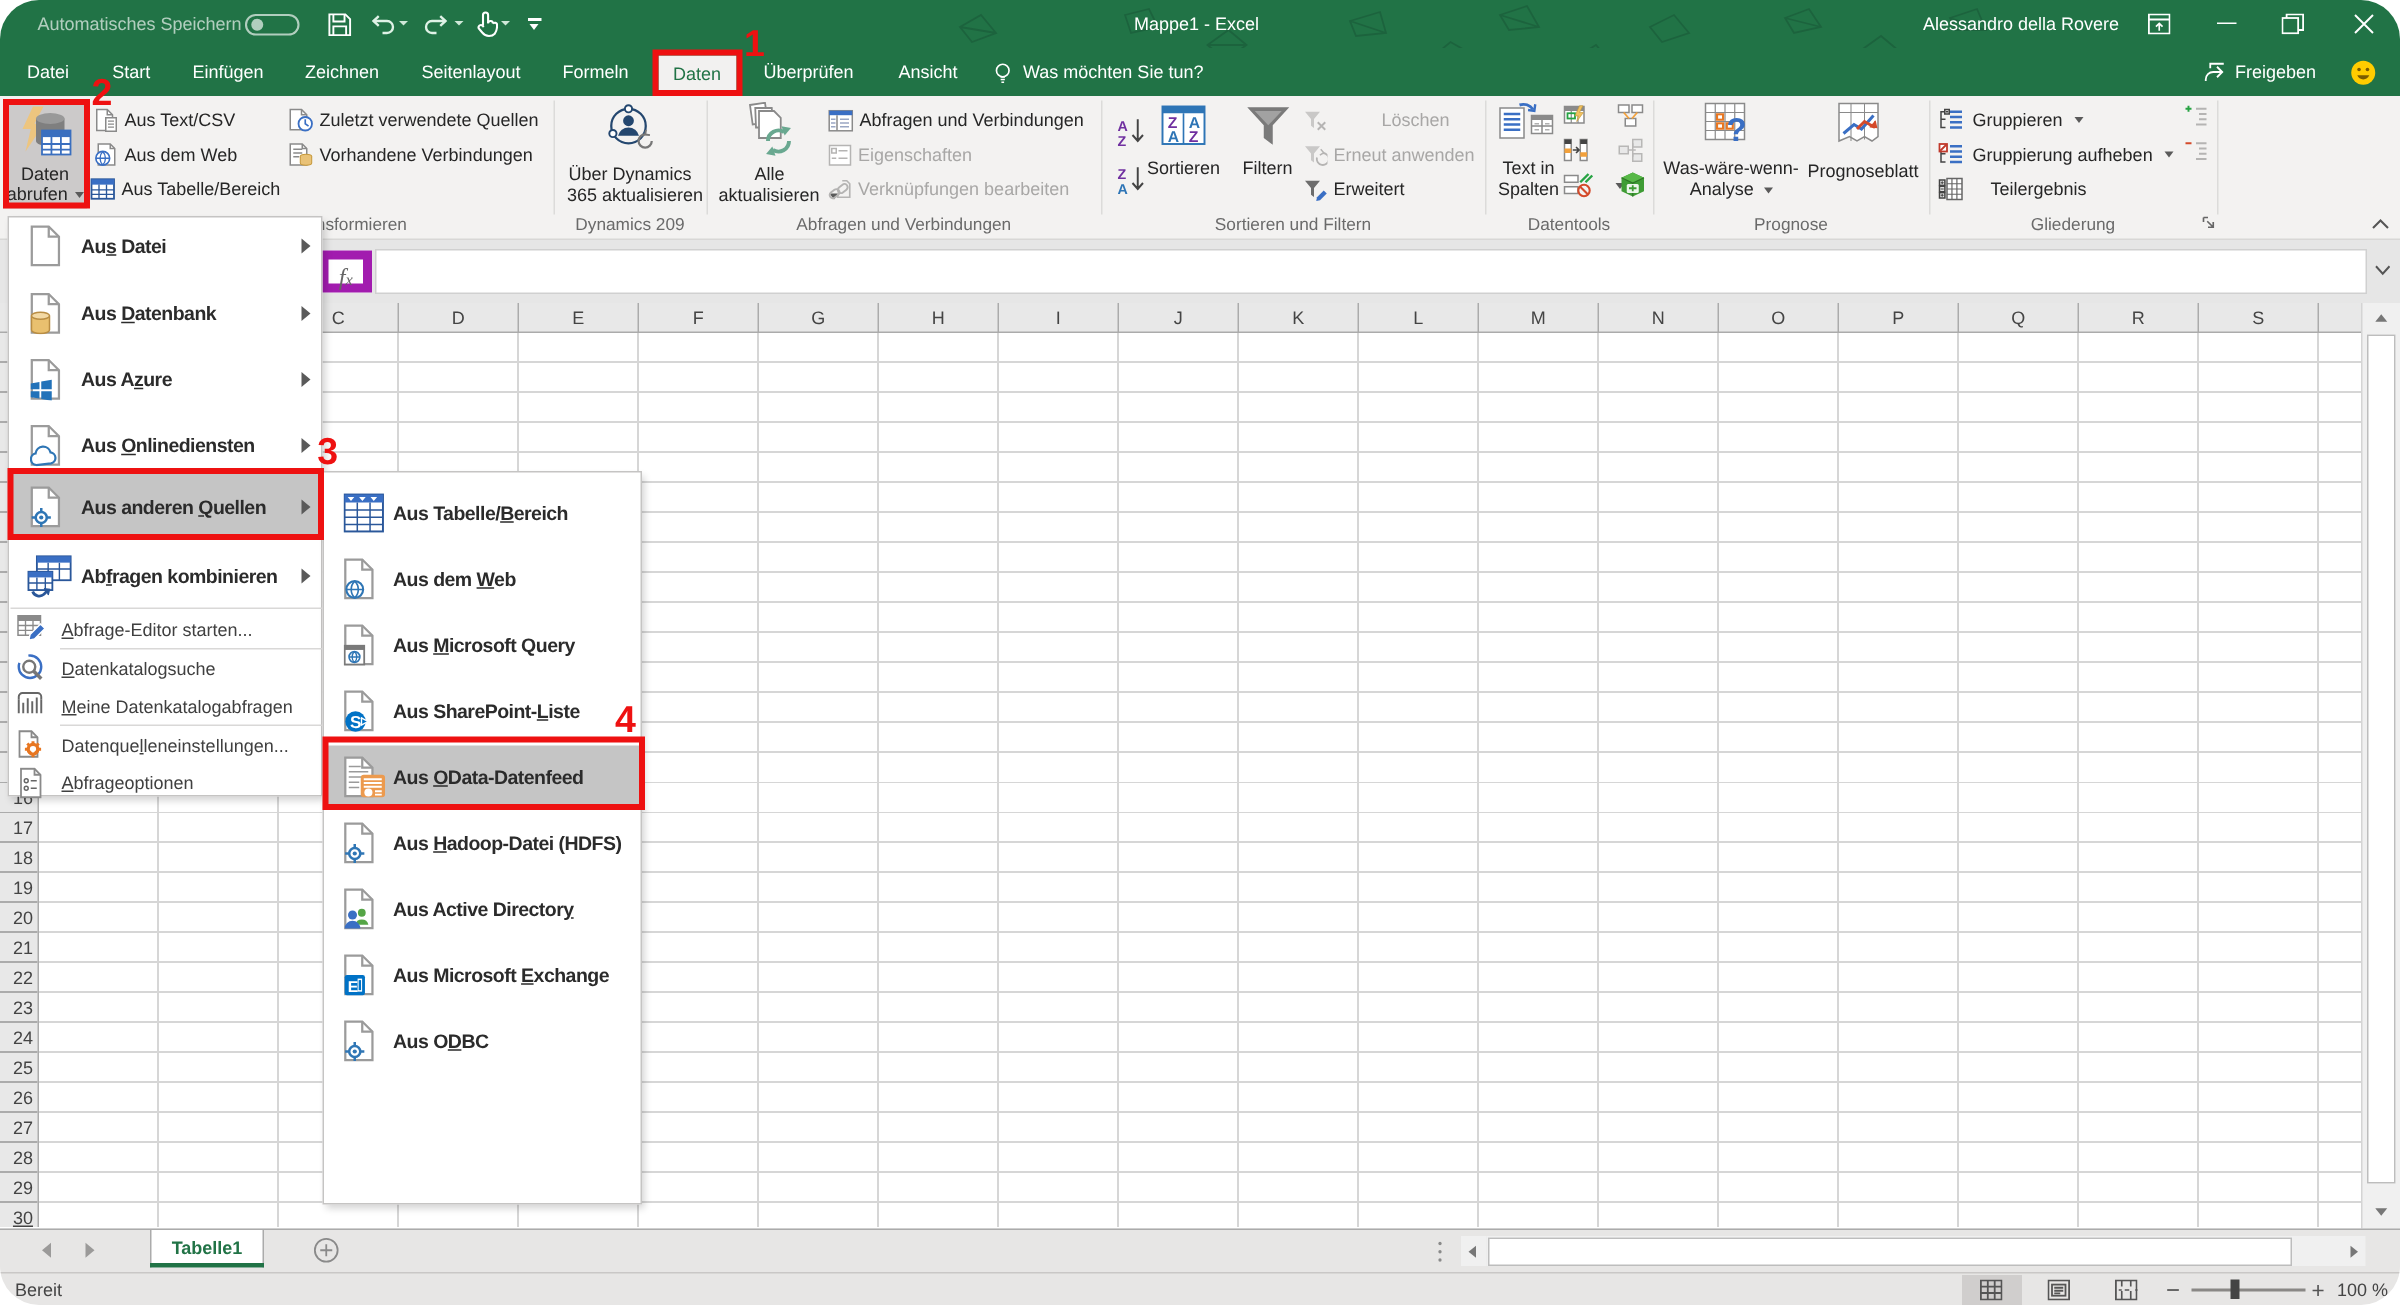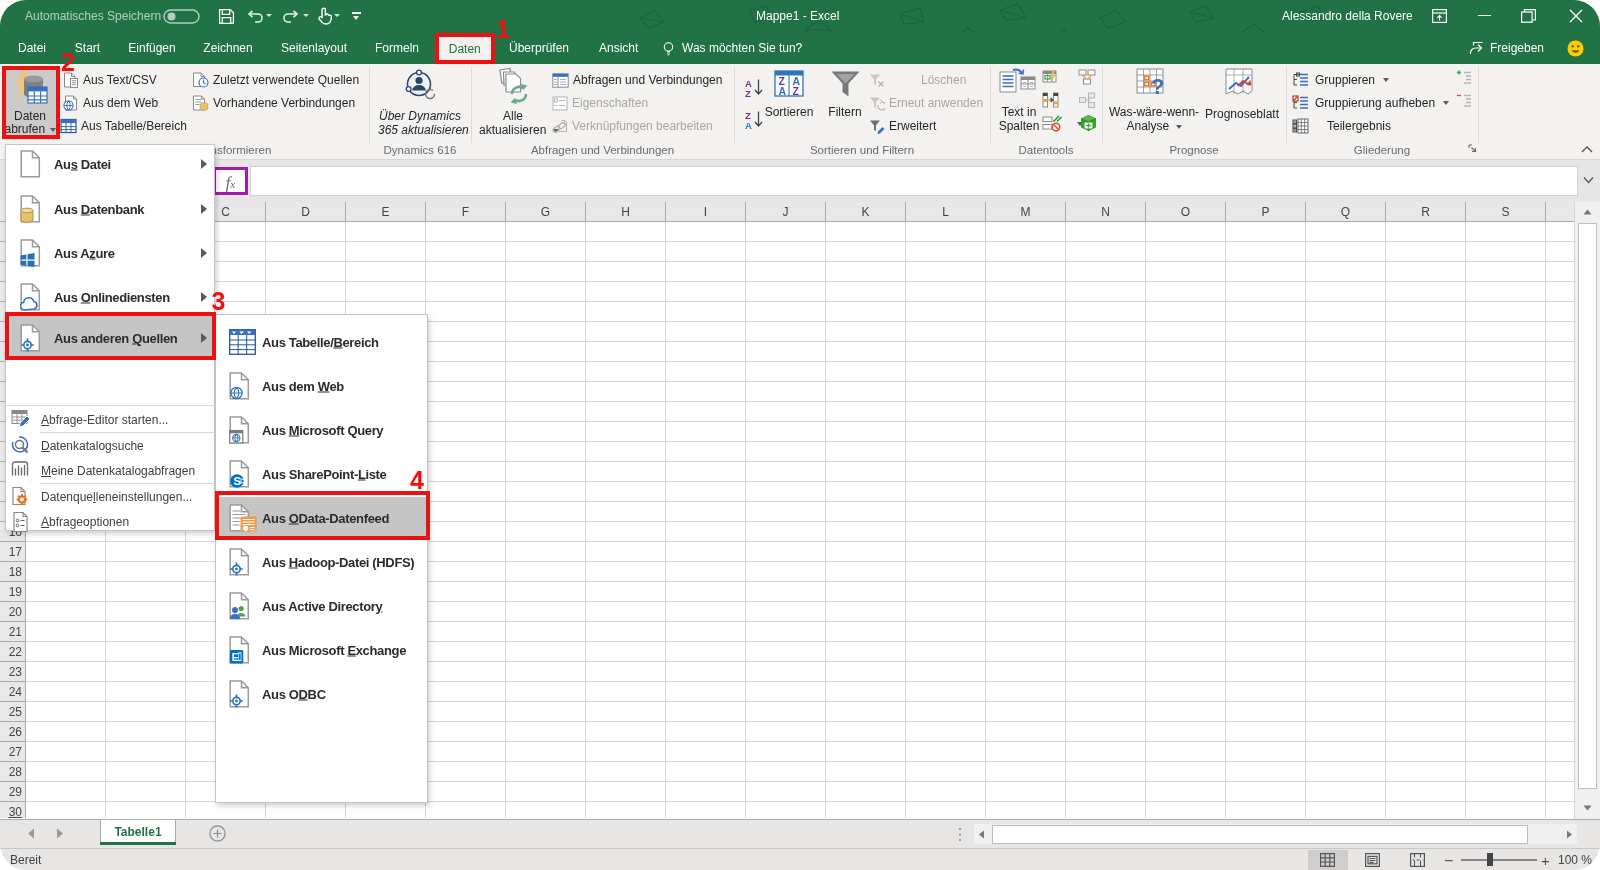--- a/index.html
+++ b/index.html
@@ -155,21 +155,21 @@
 </div>
 <div id="ribbon">
   <div class="gsep" style="left:369px"></div>
   <div class="gsep" style="left:471px"></div>
   <div class="gsep" style="left:734px"></div>
   <div class="gsep" style="left:990px"></div>
   <div class="gsep" style="left:1102px"></div>
   <div class="gsep" style="left:1286px"></div>
   <div class="gsep" style="left:1478px"></div>
   <div class="glabel" style="left:40px;width:290px;">Daten abrufen und transformieren</div>
-  <div class="glabel" style="left:369px;width:102px;">Dynamics 616</div>
+  <div class="glabel" style="left:369px;width:102px;">Dynamics 209</div>
   <div class="glabel" style="left:471px;width:263px;">Abfragen und Verbindungen</div>
   <div class="glabel" style="left:734px;width:256px;">Sortieren und Filtern</div>
   <div class="glabel" style="left:990px;width:112px;">Datentools</div>
   <div class="glabel" style="left:1102px;width:184px;">Prognose</div>
   <div class="glabel" style="left:1286px;width:192px;">Gliederung</div>
 
   <div class="abs" style="left:2px;top:2px;width:56px;height:73px;background:#cccaca;"></div>
   <div class="bigbtn" style="left:2px;top:2px;width:56px;">
     <svg style="margin-top:4px" width="36" height="36" viewBox="0 0 36 36">
       <path d="M10 1 L3 16 h5.5 L5 31 L17.5 12.5 h-6.5 L17 1 z" fill="#edc57f"></path>
@@ -235,21 +235,21 @@
   <div class="bigbtn" style="left:378px;top:4px;width:84px;">
     <svg width="36" height="36" viewBox="0 0 36 36" fill="none">
           <circle cx="17" cy="16" r="11.5" stroke="#24476f" stroke-width="1.5"></circle>
           <circle cx="17" cy="4.5" r="2.4" fill="#fff" stroke="#24476f" stroke-width="1.3"></circle>
           <circle cx="6.6" cy="21" r="2.4" fill="#fff" stroke="#24476f" stroke-width="1.3"></circle>
           <circle cx="17" cy="12.5" r="3.6" fill="#24476f"></circle>
           <path d="M10 22.5 a7.2 7.2 0 0 1 14 0 z" fill="#24476f"></path>
           <path d="M32.5 26 a4.4 4.4 0 1 1 -4.4 -4.4" stroke="#777" stroke-width="1.5"></path>
           <path d="M28.6 18.6 l-0.4 3.1 l3.1 0.4" stroke="#777" stroke-width="1.3"></path>
         </svg>
-    <div style="line-height:14px;margin-top:2px;font-style:italic;">Über Dynamics<br>365 aktualisieren</div>
+    <div style="line-height:14px;margin-top:2px;">Über Dynamics<br>365 aktualisieren</div>
   </div>
 
   <div class="bigbtn" style="left:479px;top:4px;width:68px;">
     <svg width="36" height="36" viewBox="0 0 36 36">
           <g fill="#fff" stroke="#8a8a8a" stroke-width="1.2">
             <path d="M5 2 l10 -1.5 l1.8 13 l-10 1.5 z"></path>
             <path d="M8.5 4 h11 l1 13 h-11.5 z"></path>
             <path d="M11 6 h10 l4.5 4.5 v13.5 h-14.5 z"></path>
           </g>
           <g fill="none" stroke="#69a890" stroke-width="2.6">
@@ -479,21 +479,21 @@
         </svg></div>
   <svg class="abs" style="left:1468px;top:80px" width="9" height="9" viewBox="0 0 9 9" fill="none" stroke="#666">
         <path d="M1 1 h3 M1 1 v3" stroke-width="1.1"></path>
         <path d="M3.5 3.5 L7.5 7.5 M7.5 4 v3.5 h-3.5" stroke-width="1.1"></path>
       </svg>
   <svg class="abs" style="left:1581px;top:81px" width="12" height="8" viewBox="0 0 12 8" fill="none" stroke="#555" stroke-width="1.4">
         <path d="M1 7 L6 2 L11 7"></path>
       </svg>
 </div>
 <div id="fbar">
-  <div class="abs" style="left:213px;top:7px;width:35px;height:28px;background:#fff;border:3px solid #a21caf;text-align:center;line-height:26px;color:#777;font-family:'Liberation Serif',serif;font-style:italic;font-size:16px;color:#666;">f<span style="font-size:11px;">x</span></div>
+  <div class="abs" style="left:213px;top:7px;width:35px;height:28px;background:#fff;border:6px solid #a21caf;text-align:center;line-height:26px;color:#777;font-family:'Liberation Serif',serif;font-style:italic;font-size:16px;color:#666;">f<span style="font-size:11px;">x</span></div>
   <div class="abs" style="left:250px;top:6px;width:1328px;height:30px;background:#fff;border:1px solid #d0d0d0;"></div>
   <svg class="abs" style="left:1583px;top:16px" width="11" height="8" viewBox="0 0 11 8" fill="none" stroke="#555" stroke-width="1.3">
         <path d="M1 1.5 L5.5 6.5 L10 1.5"></path>
       </svg>
 </div>
 <div id="colheads">
   <div class="ch" style="left:26px;width:80px;">A</div>
   <div class="ch" style="left:106px;width:80px;">B</div>
   <div class="ch" style="left:186px;width:80px;">C</div>
   <div class="ch" style="left:266px;width:80px;">D</div>
@@ -663,20 +663,38 @@
           <use href="#pg"></use>
           <g fill="none" stroke="#2f76b5" stroke-width="1.7">
             <circle cx="7.5" cy="21" r="3.7"></circle>
             <path d="M7.5 14.6 v2.4 M7.5 25 v2.4 M1.1 21 h2.4 M11.5 21 h2.4"></path>
           </g>
           <circle cx="7.5" cy="21" r="1.4" fill="#2f76b5"></circle>
         </svg>
     <div class="mtxt">Aus anderen <u>Q</u>uellen</div>
         <div class="marrow"></div>
   </div>
+  <div class="m1big" style="top:217px;">
+    <svg class="micon" style="left:11px" width="31" height="30" viewBox="0 0 33 32">
+          <g>
+            <rect x="7" y="2" width="24" height="17" fill="#fff" stroke="#2a579a" stroke-width="1.3"></rect>
+            <rect x="7" y="2" width="24" height="4.5" fill="#3a6fc4"></rect>
+            <path d="M7 11 h24 M15 6.5 v12.5 M23 6.5 v12.5" stroke="#2a579a" stroke-width="1"></path>
+          </g>
+          <g>
+            <rect x="1" y="13" width="17" height="13" fill="#fff" stroke="#2a579a" stroke-width="1.3"></rect>
+            <rect x="1" y="13" width="17" height="4" fill="#3a6fc4"></rect>
+            <path d="M1 21 h17 M7 17 v9 M13 17 v9" stroke="#2a579a" stroke-width="1"></path>
+          </g>
+          <path d="M4 27 a5 5 0 0 0 8 2 l3 -3" fill="none" stroke="#2a579a" stroke-width="2"></path>
+          <path d="M12 25 l4 0.5 l-1 4" fill="#2a579a" stroke="#2a579a" stroke-width="1"></path>
+        </svg>
+    <div class="mtxt">Ab<u>f</u>ragen kombinieren</div>
+        <div class="marrow"></div>
+  </div>
   <div class="msep" style="left:1px;top:260px;width:208px;"></div>
   <div class="m1small" style="top:262px;">
     <svg class="micon" width="23" height="21" viewBox="0 0 23 21">
           <rect x="1" y="1" width="15" height="13" fill="#fff" stroke="#8a8a8a"></rect>
           <rect x="1" y="1" width="15" height="3.5" fill="#8a8a8a"></rect>
           <path d="M1 7.5 h15 M1 10.7 h15 M6 4.5 v9.5 M11 4.5 v9.5" stroke="#8a8a8a" stroke-width="0.9"></path>
           <path d="M9 13.5 l7 -7 l3 3 l-7 7 l-3.8 0.8 z" fill="#3a6fc4" stroke="#fff" stroke-width="1"></path>
         </svg>
     <div class="mtxt"><u>A</u>bfrage-Editor starten...</div>
   </div>

